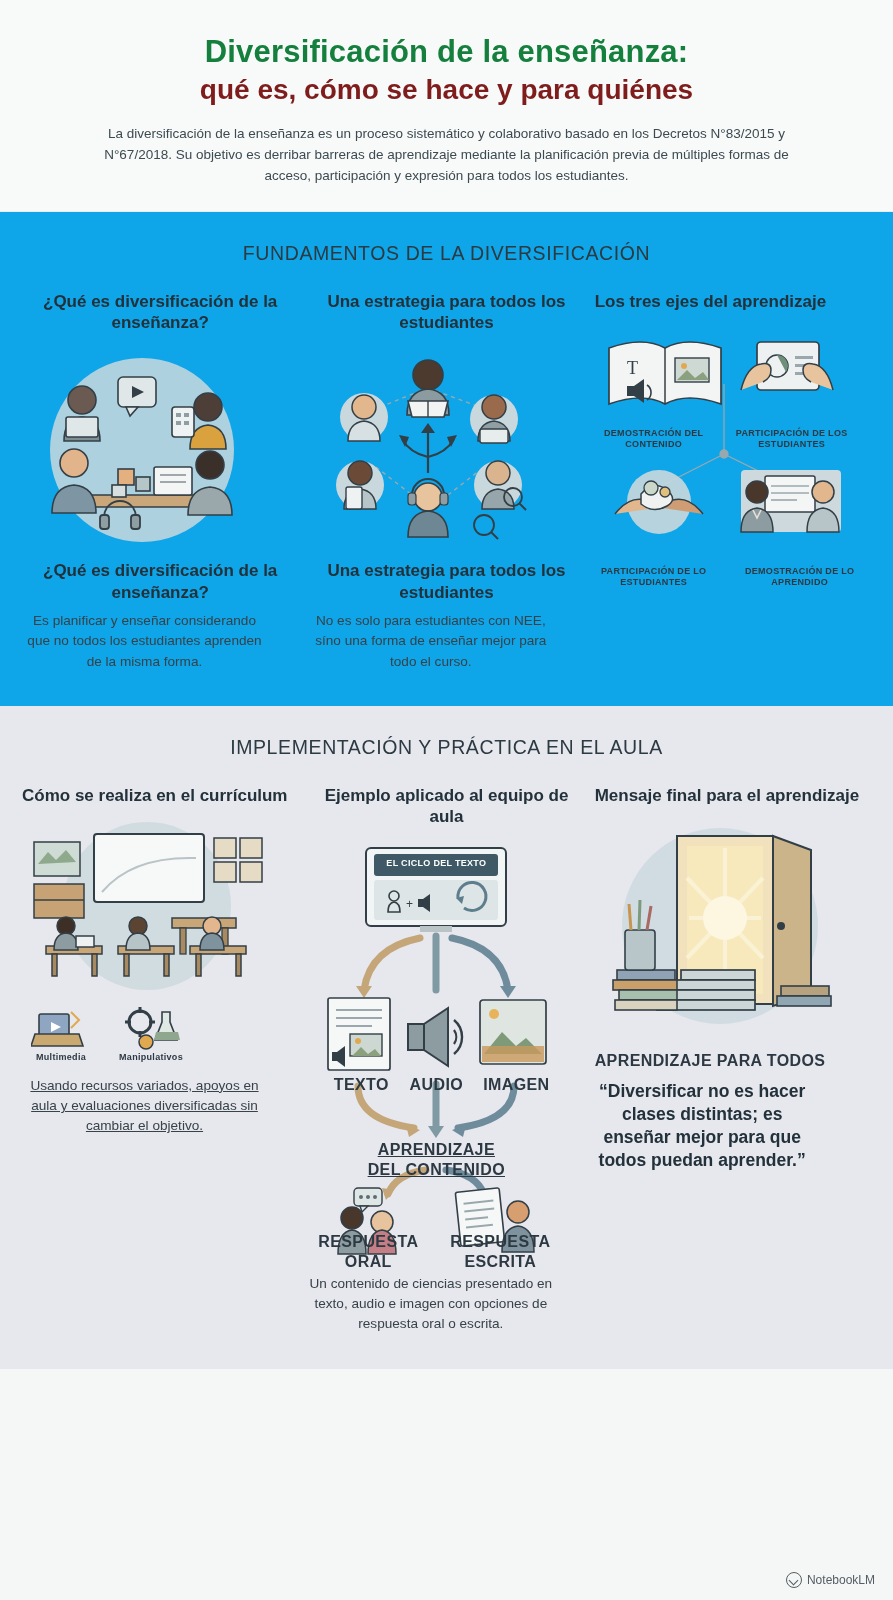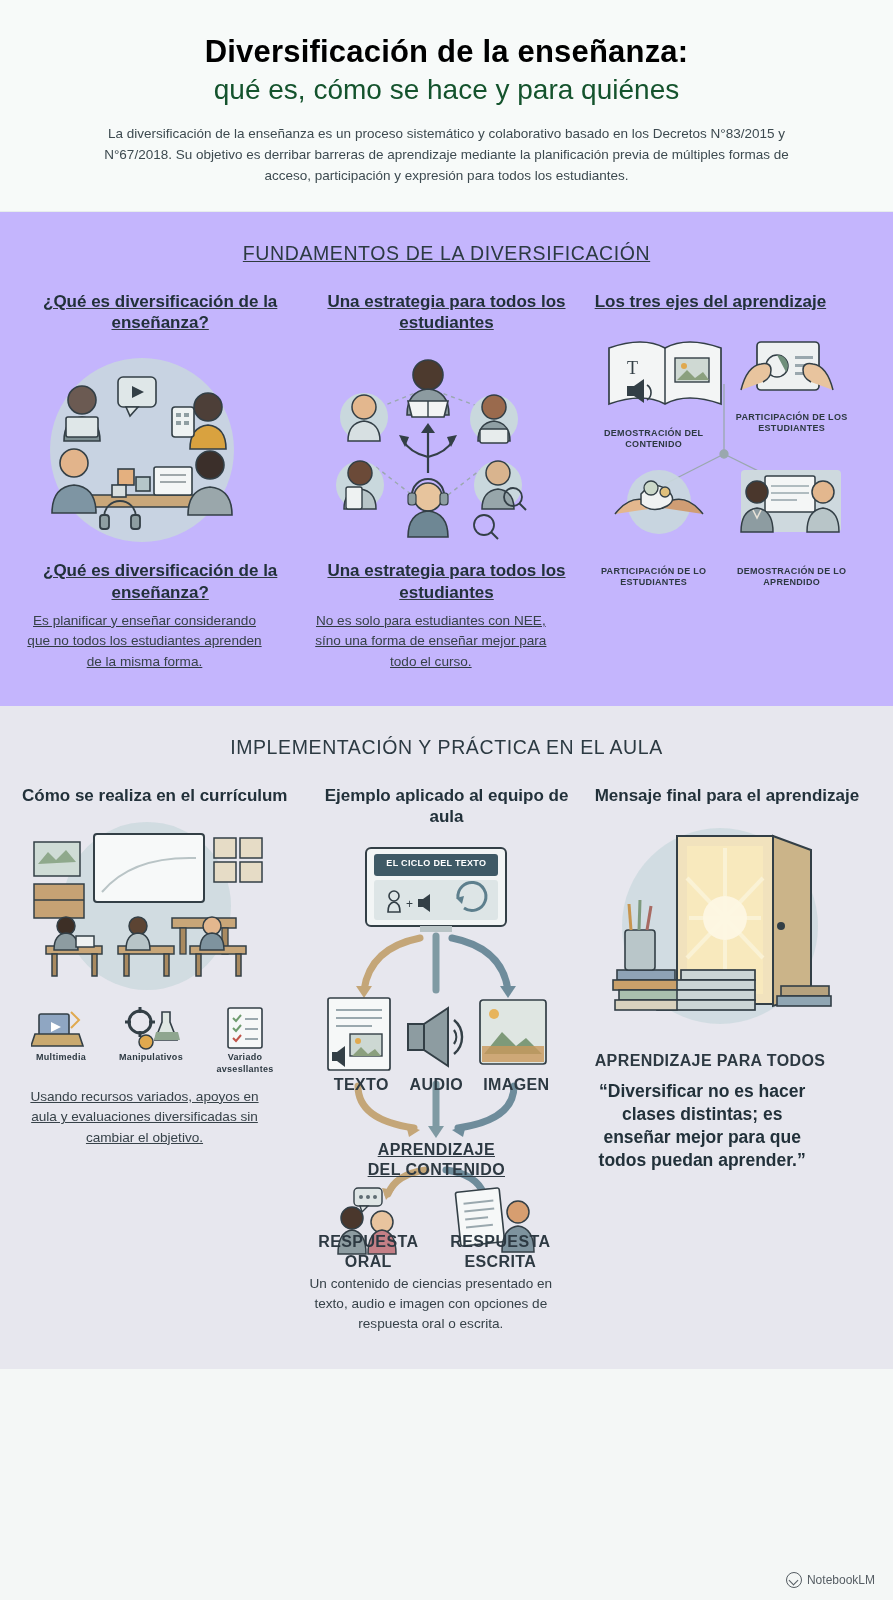--- a/index.html
+++ b/index.html
@@ -24,44 +24,44 @@
   
   .header {
     background: #f7faf9;
     padding: 34px 40px 24px 40px;
     text-align: center;
     border-bottom: 1px solid #e7eeec;
   }
   .title-line1 {
     font-size: 31px;
     font-weight: bold;
-    color: #000000;
+    color: #15803d;
     letter-spacing: 0.2px;
     line-height: 1.18;
   }
   .title-line2 {
     font-size: 28px;
-    font-weight: normal;
-    color: #14532d;
+    font-weight: bold;
+    color: #7f1d1d;
     line-height: 1.2;
     margin-top: 2px;
   }
   .subtitle {
     margin: 18px auto 0 auto;
     max-width: 700px;
     font-size: 13.5px;
     line-height: 1.55;
     color: #3d4a50;
   }
 
   
   .section {
     padding: 30px 22px 34px 22px;
   }
-  .section-a { background: #c4b5fd; text-decoration: underline; }
+  .section-a { background: #0ea5e9; }
   .section-b { background: #e7e7ee; }
   .section-heading {
     text-align: center;
     font-size: 19.5px;
     letter-spacing: 0.6px;
     color: #2c3a42;
     margin-bottom: 26px;
     font-weight: normal;
   }
   .cols {
@@ -374,23 +374,23 @@
                 <path d="M18 44 l4 8 l4 -8" fill="none" stroke="#e8e2d8" stroke-width="1.6"></path>
               </g>
               <g>
                 <circle cx="88" cy="26" r="11" fill="#e3b78e" stroke="#333f46" stroke-width="1.5"></circle>
                 <path d="M72 66 q0 -22 16 -24 q16 2 16 24 z" fill="#b8c5c8" stroke="#333f46" stroke-width="1.5"></path>
               </g>
             </g>
           </svg>
 
           <div style="position:absolute;left:0;top:104px;width:118px;" class="mini-label">DEMOSTRACIÓN DEL CONTENIDO</div>
-          <div style="position:absolute;left:136px;top:88px;width:122px;" class="mini-label">PARTICIPACIÓN DE LOS ESTUDIANTES</div>
+          <div style="position:absolute;left:136px;top:104px;width:122px;" class="mini-label">PARTICIPACIÓN DE LOS ESTUDIANTES</div>
           <div style="position:absolute;left:0;top:242px;width:118px;" class="mini-label">PARTICIPACIÓN DE LO ESTUDIANTES</div>
-          <div style="position:absolute;left:136px;top:242px;width:122px;" class="mini-label">DEMOSTRACIÓN DE LO APRENDIDO</div>
+          <div style="position:absolute;left:144px;top:242px;width:122px;" class="mini-label">DEMOSTRACIÓN DE LO APRENDIDO</div>
         </div>
 
       </div>
 
     </div>
   </div>
 
   <div class="section section-b">
     <div class="section-heading">IMPLEMENTACIÓN Y PRÁCTICA EN EL AULA</div>
 
@@ -466,36 +466,20 @@
                   <line x1="20" y1="27" x2="20" y2="33"></line>
                 <line x1="5" y1="18" x2="11" y2="18"></line>
                   <line x1="29" y1="18" x2="35" y2="18"></line>
               </g>
               <path d="M42 8 h8 v10 l7 18 h-22 l7 -18 z" fill="#dfe8e3" stroke="#333f46" stroke-width="1.6"></path>
               <path d="M36 28 h22 l2 8 h-26 z" fill="#8fa68f"></path>
               <circle cx="26" cy="38" r="7" fill="#e0a94f" stroke="#333f46" stroke-width="1.5"></circle>
             </svg>
             <div class="mini-label">Manipulativos</div>
           </div>
-          <div style="width:86px;text-align:center;">
-            <svg width="50" height="48" viewBox="0 0 50 48" style="margin:0 auto;">
-              <rect x="8" y="4" width="34" height="40" rx="2" fill="#f6f8f8" stroke="#333f46" stroke-width="1.6"></rect>
-              <g stroke="#6f9c6f" stroke-width="2" fill="none">
-                <path d="M13 14 l3 3 l5 -6"></path>
-                  <path d="M13 24 l3 3 l5 -6"></path>
-              </g>
-              <path d="M13 34 l3 3 l5 -6" fill="none" stroke="#c0554a" stroke-width="2"></path>
-              <g stroke="#9aa8ae" stroke-width="2">
-                <line x1="25" y1="15" x2="38" y2="15"></line>
-                <line x1="25" y1="25" x2="38" y2="25"></line>
-                <line x1="25" y1="35" x2="38" y2="35"></line>
-              </g>
-            </svg>
-            <div class="mini-label">Variado avsesllantes</div>
-          </div>
         </div>
 
         <div class="col-body" style="margin-top:12px;text-decoration:underline;">Usando recursos variados, apoyos en aula y evaluaciones diversificadas sin cambiar el objetivo.</div>
       </div>
 
       <div class="col">
         <div class="col-title">Ejemplo aplicado al equipo de aula</div>
 
         <div class="art" style="width:256px;height:420px;">
           <svg width="256" height="420" viewBox="0 0 256 420">

